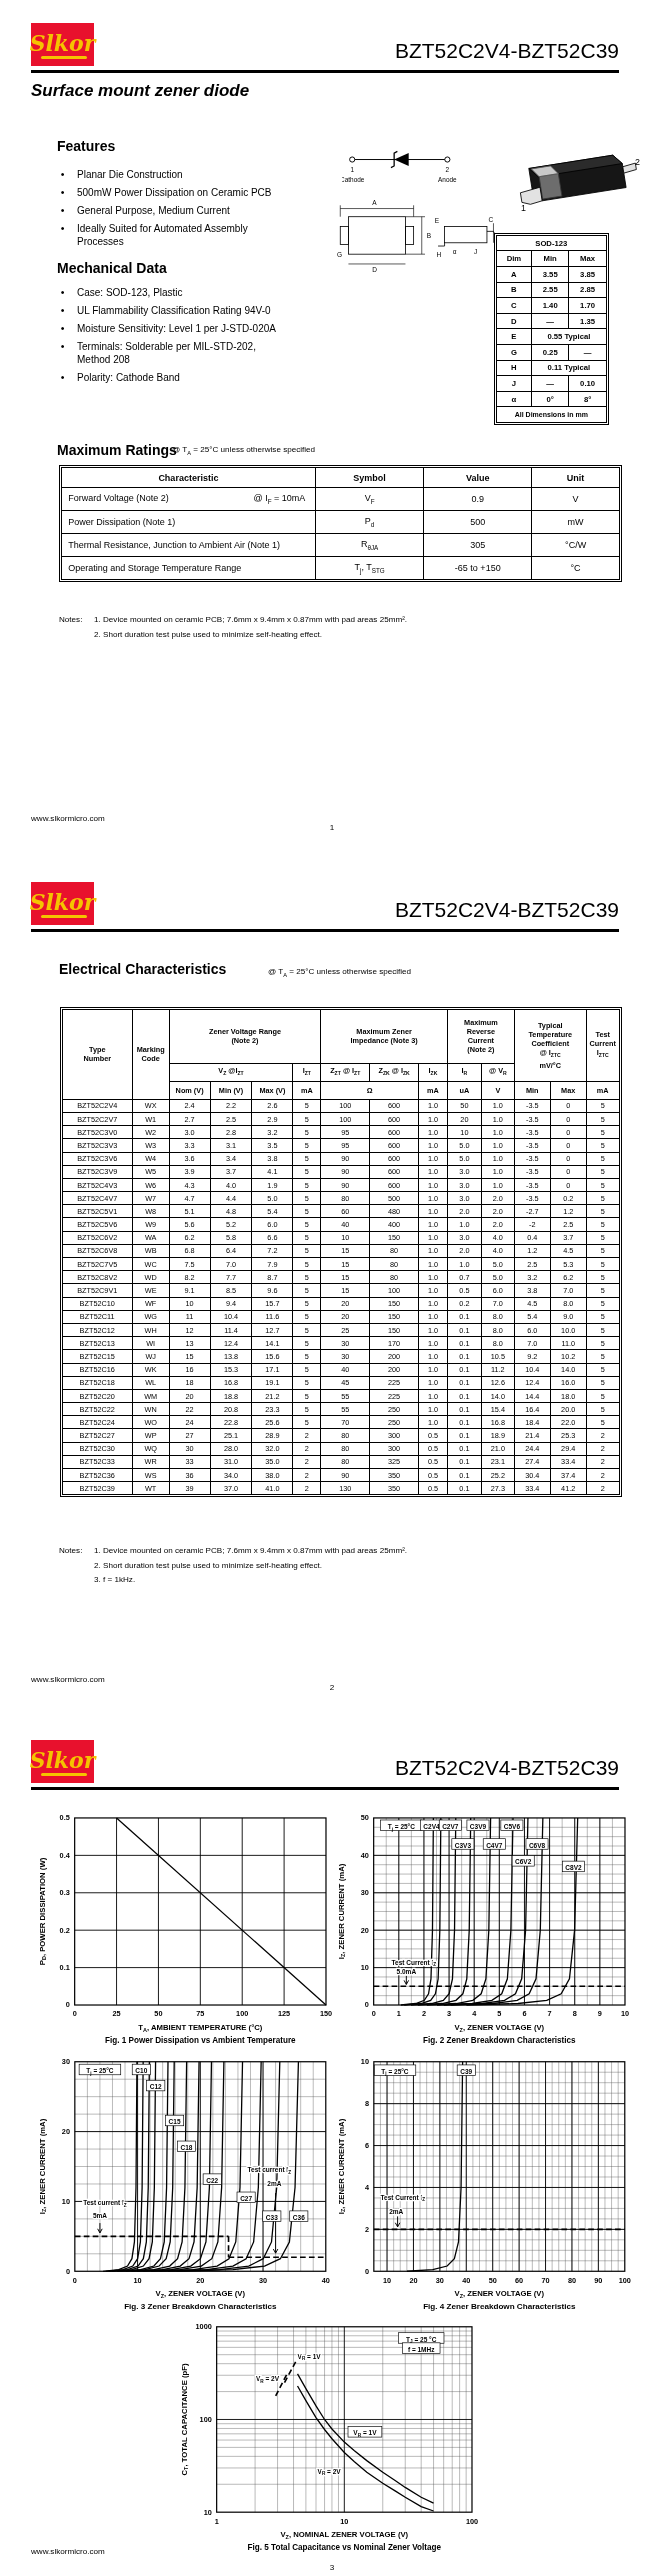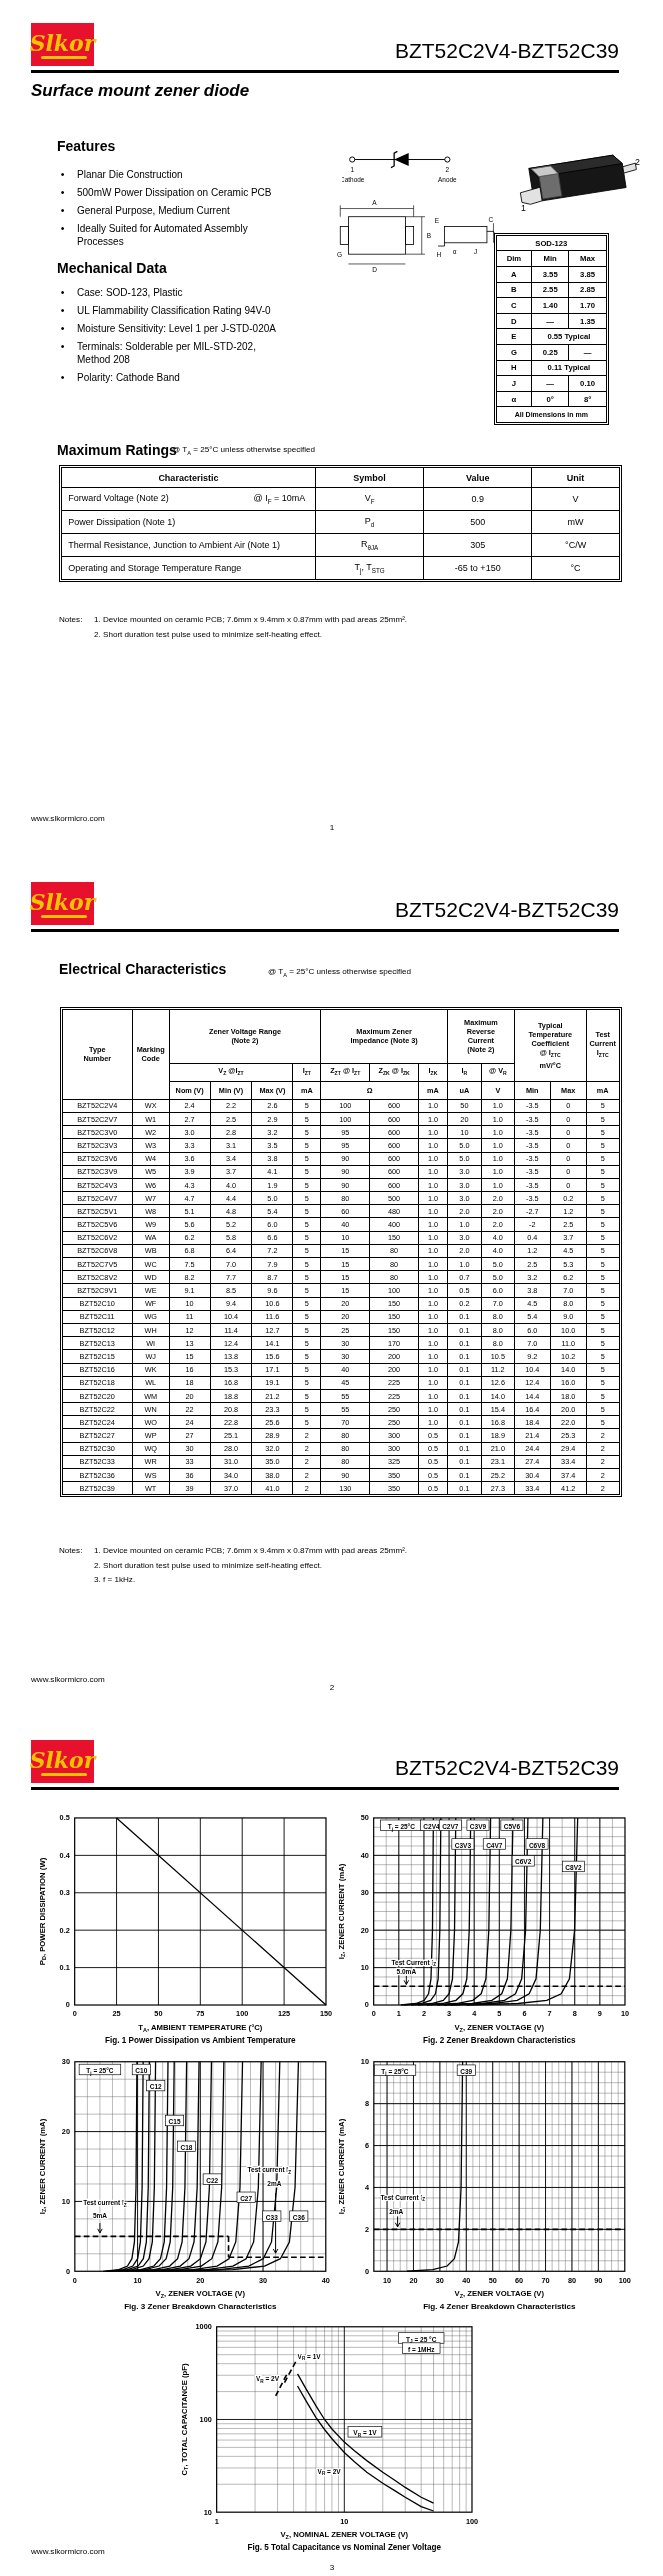--- a/index.html
+++ b/index.html
@@ -537,21 +537,21 @@
             <td>6.0</td>
             <td>3.8</td>
             <td>7.0</td>
             <td>5</td>
           </tr>
           <tr>
             <td>BZT52C10</td>
             <td>WF</td>
             <td>10</td>
             <td>9.4</td>
-            <td>10.6</td>
+            <td>15.7</td>
             <td>5</td>
             <td>20</td>
             <td>150</td>
             <td>1.0</td>
             <td>0.2</td>
             <td>7.0</td>
             <td>4.5</td>
             <td>8.0</td>
             <td>5</td>
           </tr>

